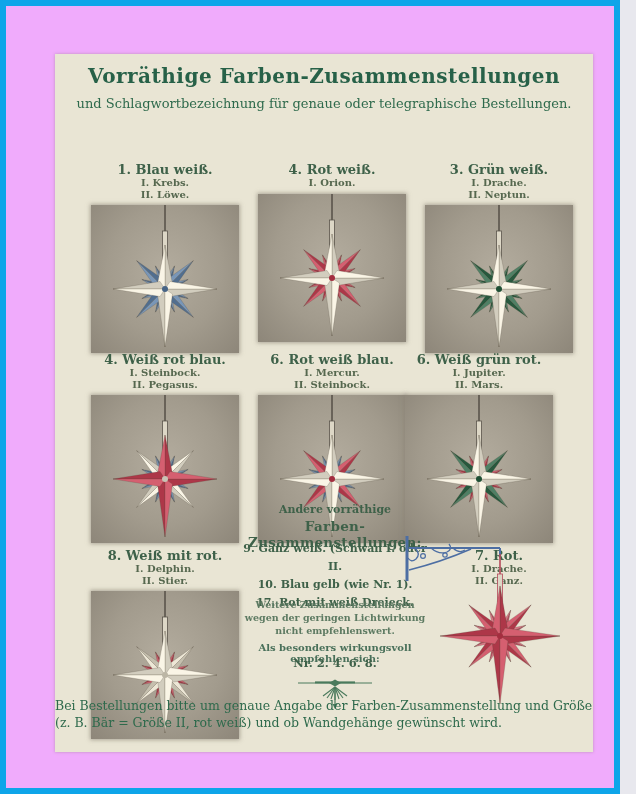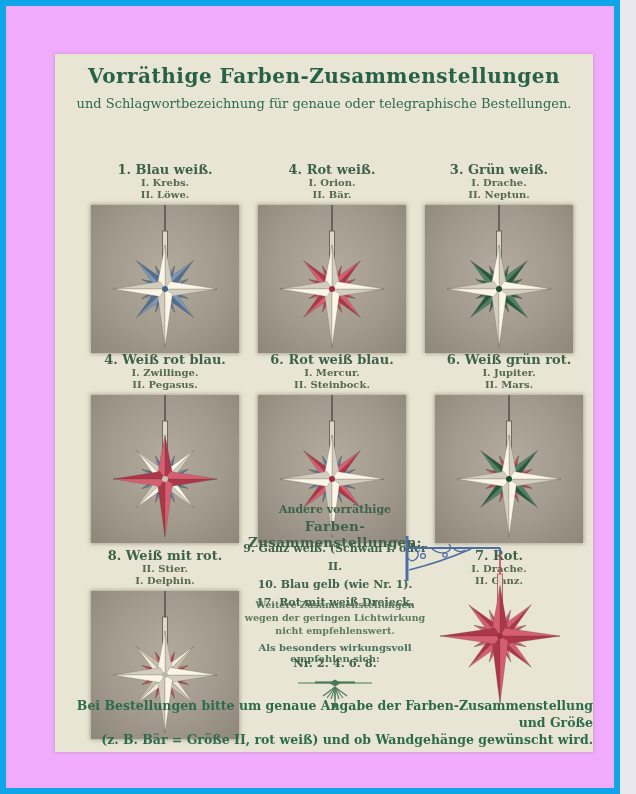--- a/index.html
+++ b/index.html
@@ -16,21 +16,21 @@
   .bracket-svg{position:absolute;left:346px;top:482px;width:104px;height:45px;}
   .info{position:absolute;left:180px;width:200px;text-align:center;color:#3e6149;}
   .info-h1{top:449px;font-size:11px;font-weight:bold;}
   .info-h2{top:464px;font-size:13.5px;font-weight:bold;letter-spacing:.3px;}
   .info-item{font-size:11px;font-weight:bold;line-height:18px;}
   .info-items{top:486px;}
   .info-note{top:544px;font-size:9.5px;font-weight:bold;color:#5d7a62;line-height:13px;}
   .info-reco1{top:588px;font-size:10px;font-weight:bold;color:#49705a;}
   .info-reco2{top:602px;font-size:11.5px;font-weight:bold;color:#3e6149;}
   .ornament{position:absolute;left:240px;top:622px;width:80px;height:34px;}
-  .footer{position:absolute;top:643px;left:0;width:100%;text-align:right;font-size:12.5px;font-weight:bold;color:#2e6a4c;line-height:17px;}
+  .footer{position:absolute;top:643px;left:0;width:100%;text-align:left;font-size:12.5px;font-weight:normal;color:#2e6a4c;line-height:17px;}
 </style>
 </head>
 <body>
 
 <div id="frame">
  <div id="paper">
 
   <div class="pg-title">Vorräthige Farben-Zusammenstellungen</div>
   <div class="pg-subtitle">und Schlagwortbezeichnung für genaue oder telegraphische Bestellungen.</div>
 
@@ -74,21 +74,20 @@
             <polygon points="74,142 81.5,89 74,84" fill="#faf5e6" stroke="rgba(80,72,60,0.45)" stroke-width="0.5"></polygon>
             <polygon points="22,84.00000000000001 69,76.5 74,84" fill="#d2cdbe" stroke="rgba(80,72,60,0.45)" stroke-width="0.5"></polygon>
             <polygon points="22,84.00000000000001 69,91.5 74,84" fill="#faf5e6" stroke="rgba(80,72,60,0.45)" stroke-width="0.5"></polygon>
             <circle cx="74" cy="84" r="3" fill="#486586"></circle>
           </svg>
     </div>
   </div>
   <div class="cell" style="left:177px;top:63px;">
     <div class="star-title">4. Rot weiß.</div>
     <div class="star-size">I. Orion.</div>
-    <div class="star-size">II. Bär.</div>
     <div class="swatch">
       <svg class="star-svg" viewBox="0 0 148 148">
             <line x1="74" y1="0" x2="74" y2="26" stroke="#5a544b" stroke-width="1.6"></line>
             <rect x="71.5" y="26" width="5" height="32" fill="#ddd7c6" stroke="#5a544b" stroke-width="0.8"></rect>
             <polygon points="83.56708580912725,60.90301168721783 79.79371119837285,80.98787275337693 74,84" fill="#ad3748" stroke="rgba(80,72,60,0.45)" stroke-width="0.5"></polygon>
             <polygon points="83.56708580912725,60.90301168721783 72.03312312527805,77.77333192151019 74,84" fill="#d55f70" stroke="rgba(80,72,60,0.45)" stroke-width="0.5"></polygon>
             <polygon points="97.09698831278217,74.43291419087275 80.22666807848981,85.96687687472195 74,84" fill="#ad3748" stroke="rgba(80,72,60,0.45)" stroke-width="0.5"></polygon>
             <polygon points="97.09698831278217,74.43291419087275 77.01212724662307,78.20628880162715 74,84" fill="#d55f70" stroke="rgba(80,72,60,0.45)" stroke-width="0.5"></polygon>
             <polygon points="97.09698831278217,93.56708580912725 77.01212724662307,89.79371119837285 74,84" fill="#ad3748" stroke="rgba(80,72,60,0.45)" stroke-width="0.5"></polygon>
             <polygon points="97.09698831278217,93.56708580912725 80.22666807848981,82.03312312527805 74,84" fill="#d55f70" stroke="rgba(80,72,60,0.45)" stroke-width="0.5"></polygon>
@@ -162,21 +161,21 @@
             <polygon points="74,142 81.5,89 74,84" fill="#faf5e6" stroke="rgba(80,72,60,0.45)" stroke-width="0.5"></polygon>
             <polygon points="22,84.00000000000001 69,76.5 74,84" fill="#d2cdbe" stroke="rgba(80,72,60,0.45)" stroke-width="0.5"></polygon>
             <polygon points="22,84.00000000000001 69,91.5 74,84" fill="#faf5e6" stroke="rgba(80,72,60,0.45)" stroke-width="0.5"></polygon>
             <circle cx="74" cy="84" r="3" fill="#1e4f34"></circle>
           </svg>
     </div>
   </div>
 
   <div class="cell" style="left:10px;top:253px;">
     <div class="star-title">4. Weiß rot blau.</div>
-    <div class="star-size">I. Zwillinge.</div>
+    <div class="star-size">I. Steinbock.</div>
     <div class="star-size">II. Pegasus.</div>
     <div class="swatch">
       <svg class="star-svg" viewBox="0 0 148 148">
             <line x1="74" y1="0" x2="74" y2="26" stroke="#5a544b" stroke-width="1.6"></line>
             <rect x="71.5" y="26" width="5" height="32" fill="#ddd7c6" stroke="#5a544b" stroke-width="0.8"></rect>
             <polygon points="83.56708580912725,60.90301168721783 79.79371119837285,80.98787275337693 74,84" fill="#516e8f" stroke="rgba(80,72,60,0.45)" stroke-width="0.5"></polygon>
             <polygon points="83.56708580912725,60.90301168721783 72.03312312527805,77.77333192151019 74,84" fill="#7996b7" stroke="rgba(80,72,60,0.45)" stroke-width="0.5"></polygon>
             <polygon points="97.09698831278217,74.43291419087275 80.22666807848981,85.96687687472195 74,84" fill="#516e8f" stroke="rgba(80,72,60,0.45)" stroke-width="0.5"></polygon>
             <polygon points="97.09698831278217,74.43291419087275 77.01212724662307,78.20628880162715 74,84" fill="#7996b7" stroke="rgba(80,72,60,0.45)" stroke-width="0.5"></polygon>
             <polygon points="97.09698831278217,93.56708580912725 77.01212724662307,89.79371119837285 74,84" fill="#516e8f" stroke="rgba(80,72,60,0.45)" stroke-width="0.5"></polygon>
@@ -248,21 +247,21 @@
             <polygon points="126,84 79,91.5 74,84" fill="#d2cdbe" stroke="rgba(80,72,60,0.45)" stroke-width="0.5"></polygon>
             <polygon points="126,84 79,76.5 74,84" fill="#faf5e6" stroke="rgba(80,72,60,0.45)" stroke-width="0.5"></polygon>
             <polygon points="74,142 66.5,89 74,84" fill="#d2cdbe" stroke="rgba(80,72,60,0.45)" stroke-width="0.5"></polygon>
             <polygon points="74,142 81.5,89 74,84" fill="#faf5e6" stroke="rgba(80,72,60,0.45)" stroke-width="0.5"></polygon>
             <polygon points="22,84.00000000000001 69,76.5 74,84" fill="#d2cdbe" stroke="rgba(80,72,60,0.45)" stroke-width="0.5"></polygon>
             <polygon points="22,84.00000000000001 69,91.5 74,84" fill="#faf5e6" stroke="rgba(80,72,60,0.45)" stroke-width="0.5"></polygon>
             <circle cx="74" cy="84" r="3" fill="#a42e3f"></circle>
           </svg>
     </div>
   </div>
-  <div class="cell" style="left:354px;top:253px;">
+  <div class="cell" style="left:324px;top:253px;">
     <div class="star-title">6. Weiß grün rot.</div>
     <div class="star-size">I. Jupiter.</div>
     <div class="star-size">II. Mars.</div>
     <div class="swatch">
       <svg class="star-svg" viewBox="0 0 148 148">
             <line x1="74" y1="0" x2="74" y2="26" stroke="#5a544b" stroke-width="1.6"></line>
             <rect x="71.5" y="26" width="5" height="32" fill="#ddd7c6" stroke="#5a544b" stroke-width="0.8"></rect>
             <polygon points="83.56708580912725,60.90301168721783 79.79371119837285,80.98787275337693 74,84" fill="#ad3748" stroke="rgba(80,72,60,0.45)" stroke-width="0.5"></polygon>
             <polygon points="83.56708580912725,60.90301168721783 72.03312312527805,77.77333192151019 74,84" fill="#d55f70" stroke="rgba(80,72,60,0.45)" stroke-width="0.5"></polygon>
             <polygon points="97.09698831278217,74.43291419087275 80.22666807848981,85.96687687472195 74,84" fill="#ad3748" stroke="rgba(80,72,60,0.45)" stroke-width="0.5"></polygon>
@@ -295,22 +294,22 @@
             <polygon points="74,142 81.5,89 74,84" fill="#faf5e6" stroke="rgba(80,72,60,0.45)" stroke-width="0.5"></polygon>
             <polygon points="22,84.00000000000001 69,76.5 74,84" fill="#d2cdbe" stroke="rgba(80,72,60,0.45)" stroke-width="0.5"></polygon>
             <polygon points="22,84.00000000000001 69,91.5 74,84" fill="#faf5e6" stroke="rgba(80,72,60,0.45)" stroke-width="0.5"></polygon>
             <circle cx="74" cy="84" r="3" fill="#1e4f34"></circle>
           </svg>
     </div>
   </div>
 
   <div class="cell" style="left:10px;top:449px;">
     <div class="star-title">8. Weiß mit rot.</div>
+    <div class="star-size">I. Delphin.</div>
     <div class="star-size">II. Stier.</div>
-    <div class="star-size">I. Delphin.</div>
     <div class="swatch">
       <svg class="star-svg" viewBox="0 0 148 148">
             <line x1="74" y1="0" x2="74" y2="26" stroke="#5a544b" stroke-width="1.6"></line>
             <rect x="71.5" y="26" width="5" height="32" fill="#ddd7c6" stroke="#5a544b" stroke-width="0.8"></rect>
             <polygon points="83.56708580912725,60.90301168721783 79.79371119837285,80.98787275337693 74,84" fill="#ad3748" stroke="rgba(80,72,60,0.45)" stroke-width="0.5"></polygon>
             <polygon points="83.56708580912725,60.90301168721783 72.03312312527805,77.77333192151019 74,84" fill="#d55f70" stroke="rgba(80,72,60,0.45)" stroke-width="0.5"></polygon>
             <polygon points="97.09698831278217,74.43291419087275 80.22666807848981,85.96687687472195 74,84" fill="#ad3748" stroke="rgba(80,72,60,0.45)" stroke-width="0.5"></polygon>
             <polygon points="97.09698831278217,74.43291419087275 77.01212724662307,78.20628880162715 74,84" fill="#d55f70" stroke="rgba(80,72,60,0.45)" stroke-width="0.5"></polygon>
             <polygon points="97.09698831278217,93.56708580912725 77.01212724662307,89.79371119837285 74,84" fill="#ad3748" stroke="rgba(80,72,60,0.45)" stroke-width="0.5"></polygon>
             <polygon points="97.09698831278217,93.56708580912725 80.22666807848981,82.03312312527805 74,84" fill="#d55f70" stroke="rgba(80,72,60,0.45)" stroke-width="0.5"></polygon>

